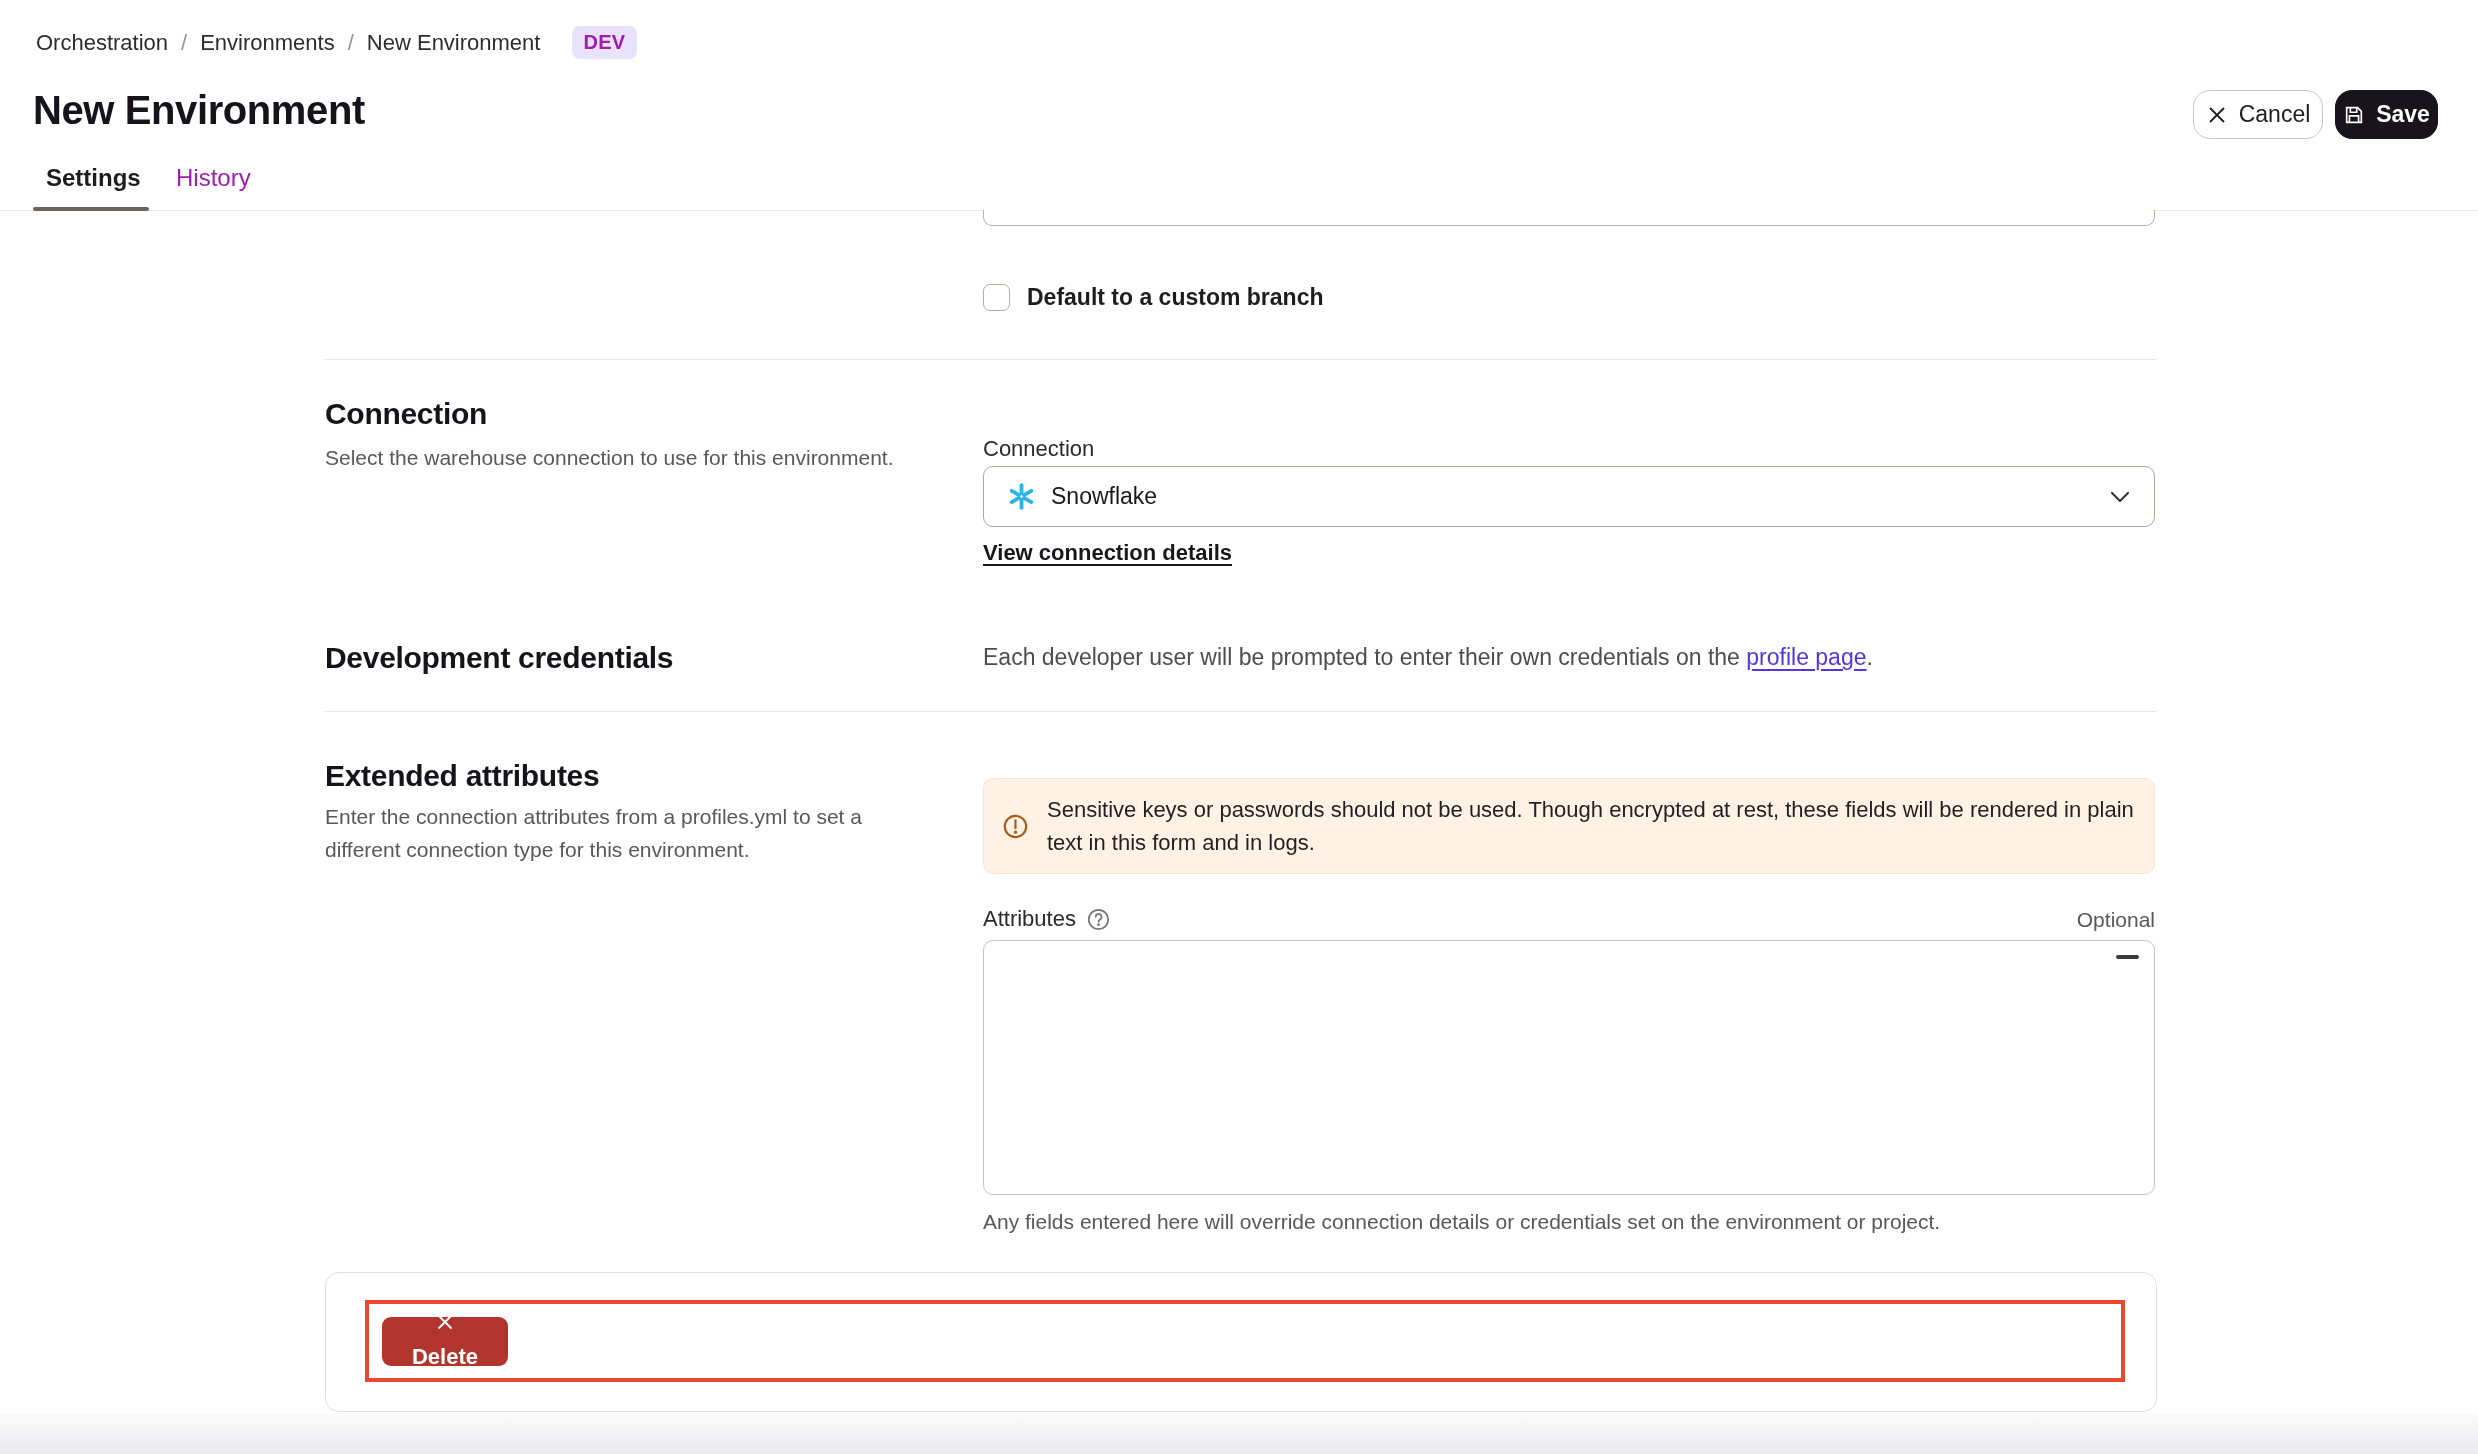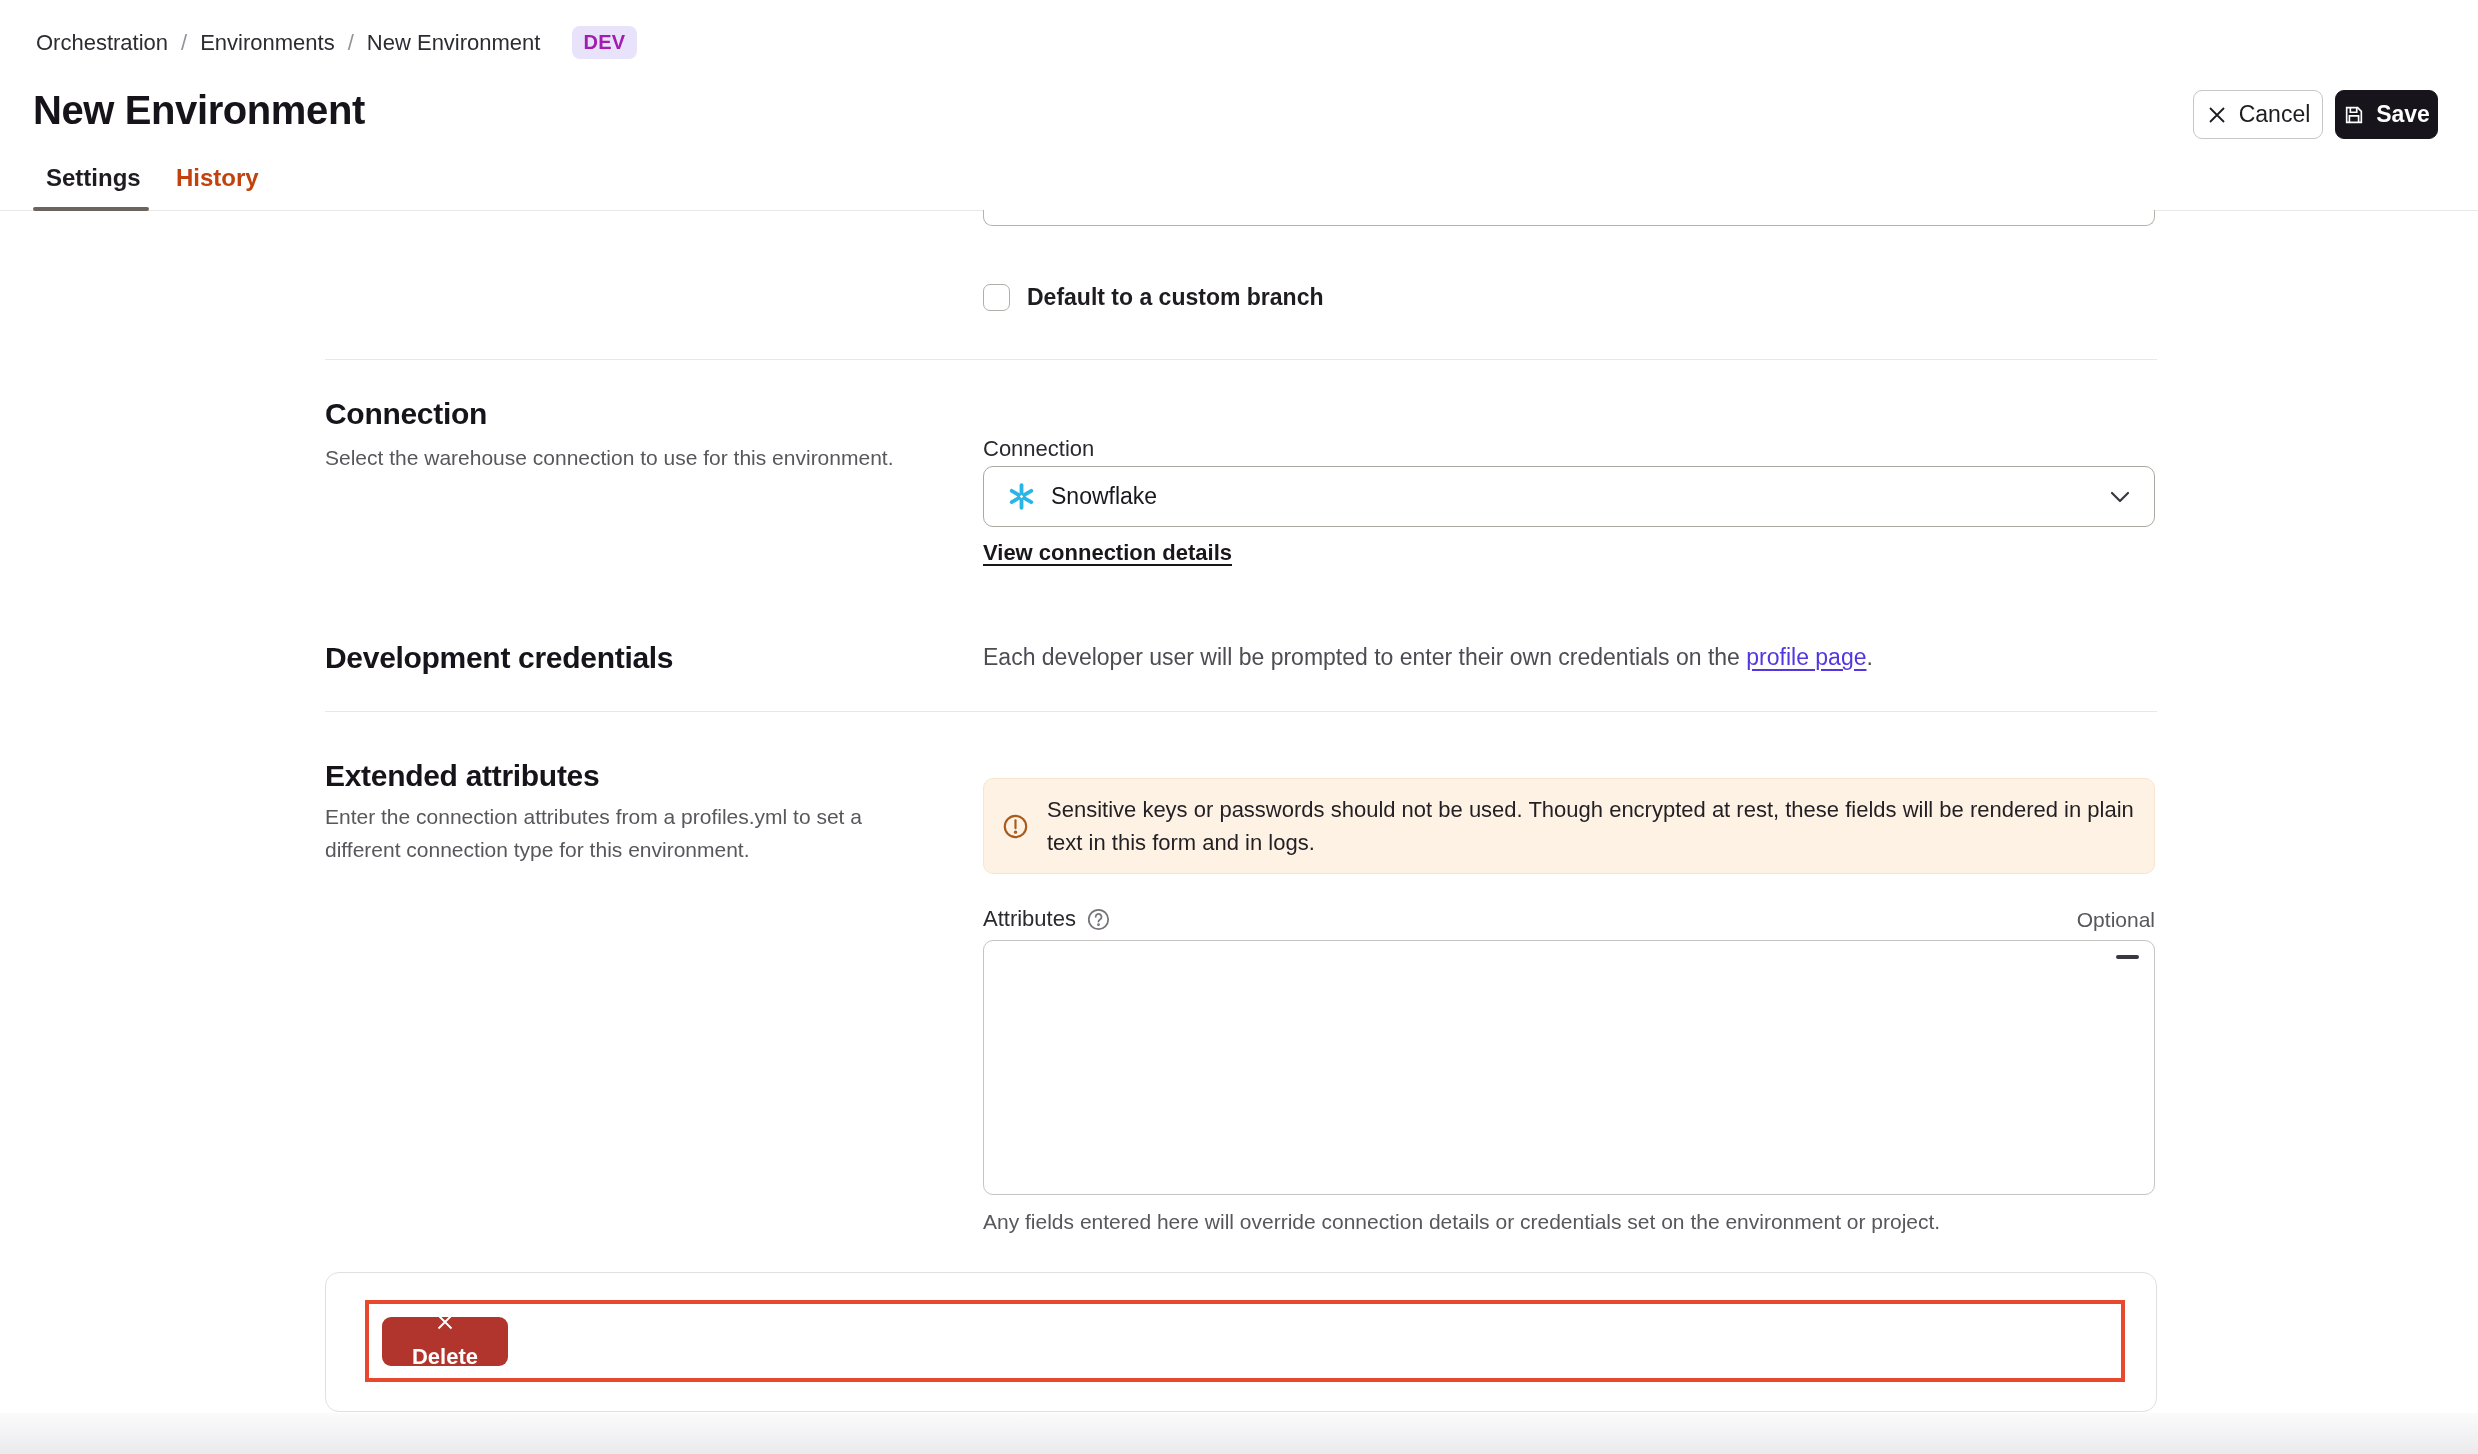--- a/index.html
+++ b/index.html
@@ -8,28 +8,28 @@
   .page { position:relative; width:2478px; height:1454px; overflow:hidden; background:#ffffff; }
   .abs { position:absolute; }
 
   
   .breadcrumb { left:36px; top:26px; display:flex; align-items:center; gap:13px; font-size:22px; color:#2e2b33; font-weight:500; }
   .crumb-sep { color:#95929a; font-weight:400; }
   .env-badge { background:#e8e2fb; color:#a21caf; font-weight:700; font-size:20px; padding:5px 11px; border-radius:8px; letter-spacing:.3px;margin-left:19px; }
 
   
   .page-title { left:33px; top:88px; font-size:40px; font-weight:700; letter-spacing:-0.4px; color:#16141a; }
-  .btn { display:flex; align-items:center; justify-content:center; gap:11px; border-radius:9px; cursor:pointer; }
+  .btn { display:flex; align-items:center; justify-content:center; gap:11px; border-radius:17px; cursor:pointer; }
   .btn-cancel { left:2193px; top:90px; width:130px; height:49px; background:#fff; border:1.5px solid #c9c6c3; font-size:23px; font-weight:500; color:#1e1c21; }
   .btn-save { left:2335px; top:90px; width:103px; height:49px; background:#17151b; border:1.5px solid #17151b; font-size:23px; font-weight:600; color:#ffffff; }
 
   
   .tab { top:164px; font-size:24px; }
   .tab-settings { left:46px; font-weight:600; color:#1e1c21; }
-  .tab-history { left:176px; font-weight:700; color:#c2410c; }
+  .tab-history { left:176px; font-weight:400; color:#a21caf; }
   .tab-underline { left:33px; top:207px; width:116px; height:4px; background:#6b645e; border-radius:2px; z-index:2; }
   .tabbar-divider { left:0; top:210px; width:2478px; height:1px; background:#eae8e6; }
 
   
   .divider { height:1px; background:#e9e7e4; left:325px; width:1832px; }
   .h-section { left:325px; font-size:30px; font-weight:700; letter-spacing:-0.3px; color:#16141a; }
   .muted { color:#57575c; font-weight:400; }
 
   
   .partial-input { left:983px; top:210px; width:1172px; height:16px; background:#fff;

